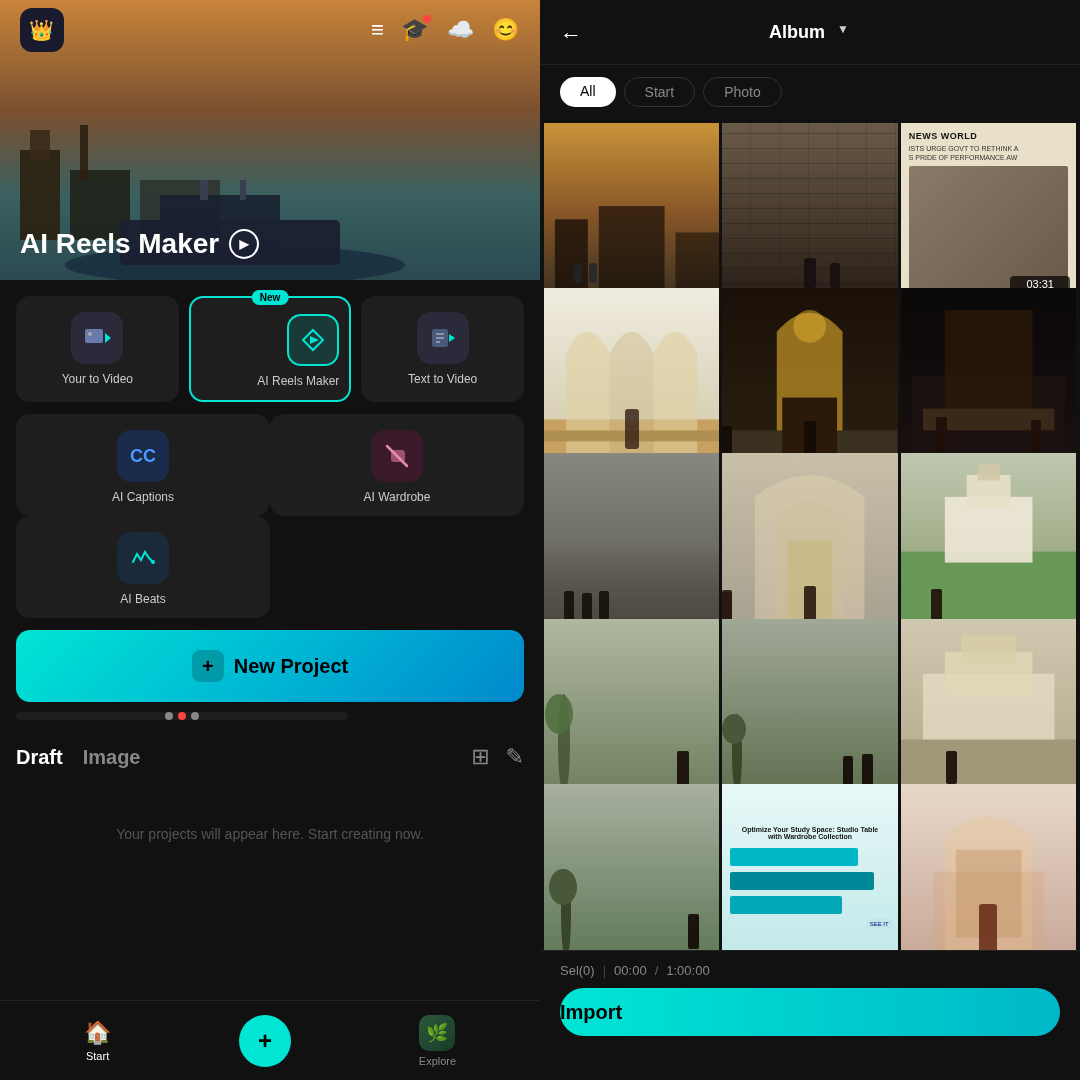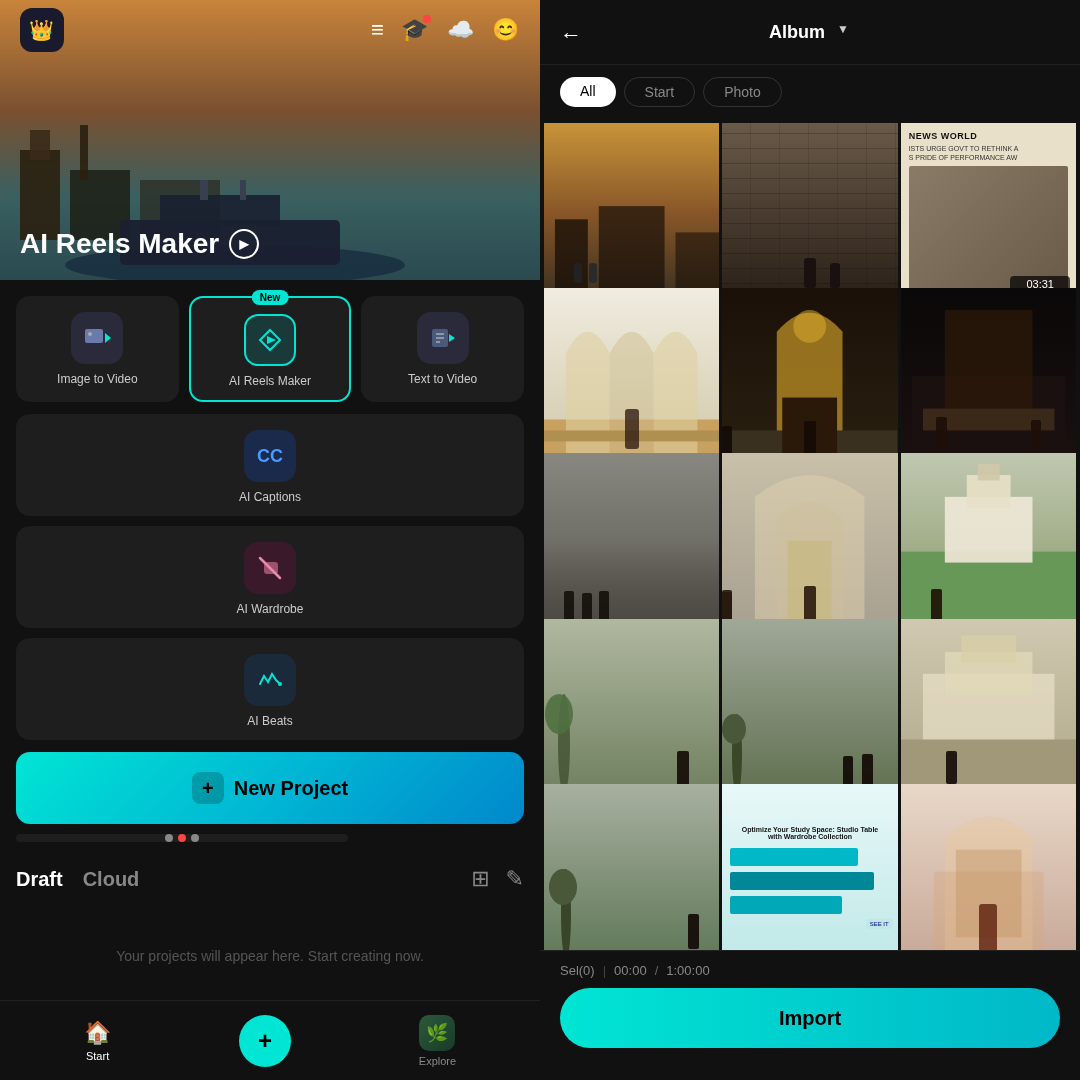--- a/index.html
+++ b/index.html
@@ -125,20 +125,21 @@
       display: flex;
       flex-direction: column;
       align-items: center;
       gap: 8px;
       position: relative;
       cursor: pointer;
     }
 
     .tool-card.active-card {
       border: 2px solid #00e5d4;
+      align-items: flex-end;
     }
 
     .new-badge {
       position: absolute;
       top: -8px;
       left: 50%;
       transform: translateX(-50%);
       background: #00e5d4;
       color: #000;
       font-size: 10px;
@@ -183,22 +184,21 @@
     }
 
     .tool-label {
       color: #ccc;
       font-size: 12px;
       text-align: center;
     }
 
     .bottom-tools-row {
       display: grid;
-      grid-template-columns: 1fr;
-      gap: 10px;
+      grid-template-columns: 1fr 1fr;
       margin-bottom: 12px;
     }
 
     .new-project-btn {
       background: linear-gradient(135deg, #00e5d4 0%, #00b8d4 50%, #0088cc 100%);
       border-radius: 14px;
       padding: 20px;
       display: flex;
       align-items: center;
       justify-content: center;
@@ -464,26 +464,26 @@
       align-items: center;
       gap: 8px;
     }
 
     .sel-divider {
       color: #444;
     }
 
     .import-btn {
       width: 100%;
-      height: 60px;
+      height: 48px;
       background: linear-gradient(90deg, #00e5d4, #00b8c8);
       border-radius: 30px;
       display: flex;
       align-items: center;
-      justify-content: center;
+      justify-content: flex-start;
       cursor: pointer;
     }
 
     .import-btn span {
       color: #000;
       font-size: 20px;
       font-weight: 700;
     }
 
     .news-overlay {
@@ -560,21 +560,21 @@
     <div class="tools-grid">
 
       <div class="tool-card">
         <div class="tool-icon-circle tool-icon-img">
           <svg width="28" height="28" viewBox="0 0 28 28">
               <rect x="2" y="5" width="18" height="14" rx="2" fill="#6a7aaa"></rect>
               <polygon points="22,9 28,14 22,19" fill="#00e5d4"></polygon>
               <circle cx="7" cy="10" r="2" fill="#aaa"></circle>
             </svg>
         </div>
-        <span class="tool-label">Image to Video</span>
+        <span class="tool-label">Your to Video</span>
       </div>
 
       <div class="tool-card active-card">
         <div class="new-badge">New</div>
         <div class="tool-icon-circle tool-icon-reels">
           <svg width="28" height="28" viewBox="0 0 28 28">
               <polygon points="14,4 24,14 14,24 4,14" fill="none" stroke="#00e5d4" stroke-width="2"></polygon>
               <polygon points="11,10 20,14 11,18" fill="#00e5d4"></polygon>
             </svg>
         </div>
@@ -635,21 +635,21 @@
           <div class="dot"></div>
           <div class="dot dot-red"></div>
           <div class="dot"></div>
         </div>
       </div>
     </div>
 
     <div class="tabs-row">
       <div class="tabs-left">
         <div class="tab-item active">Draft</div>
-        <div class="tab-item">Cloud</div>
+        <div class="tab-item">Image</div>
       </div>
       <div class="tabs-right">
         <div class="tab-icon">⊞</div>
         <div class="tab-icon">✎</div>
       </div>
     </div>
 
     <div class="empty-state">
       <span>Your projects will appear here. Start creating now.</span>
     </div>

